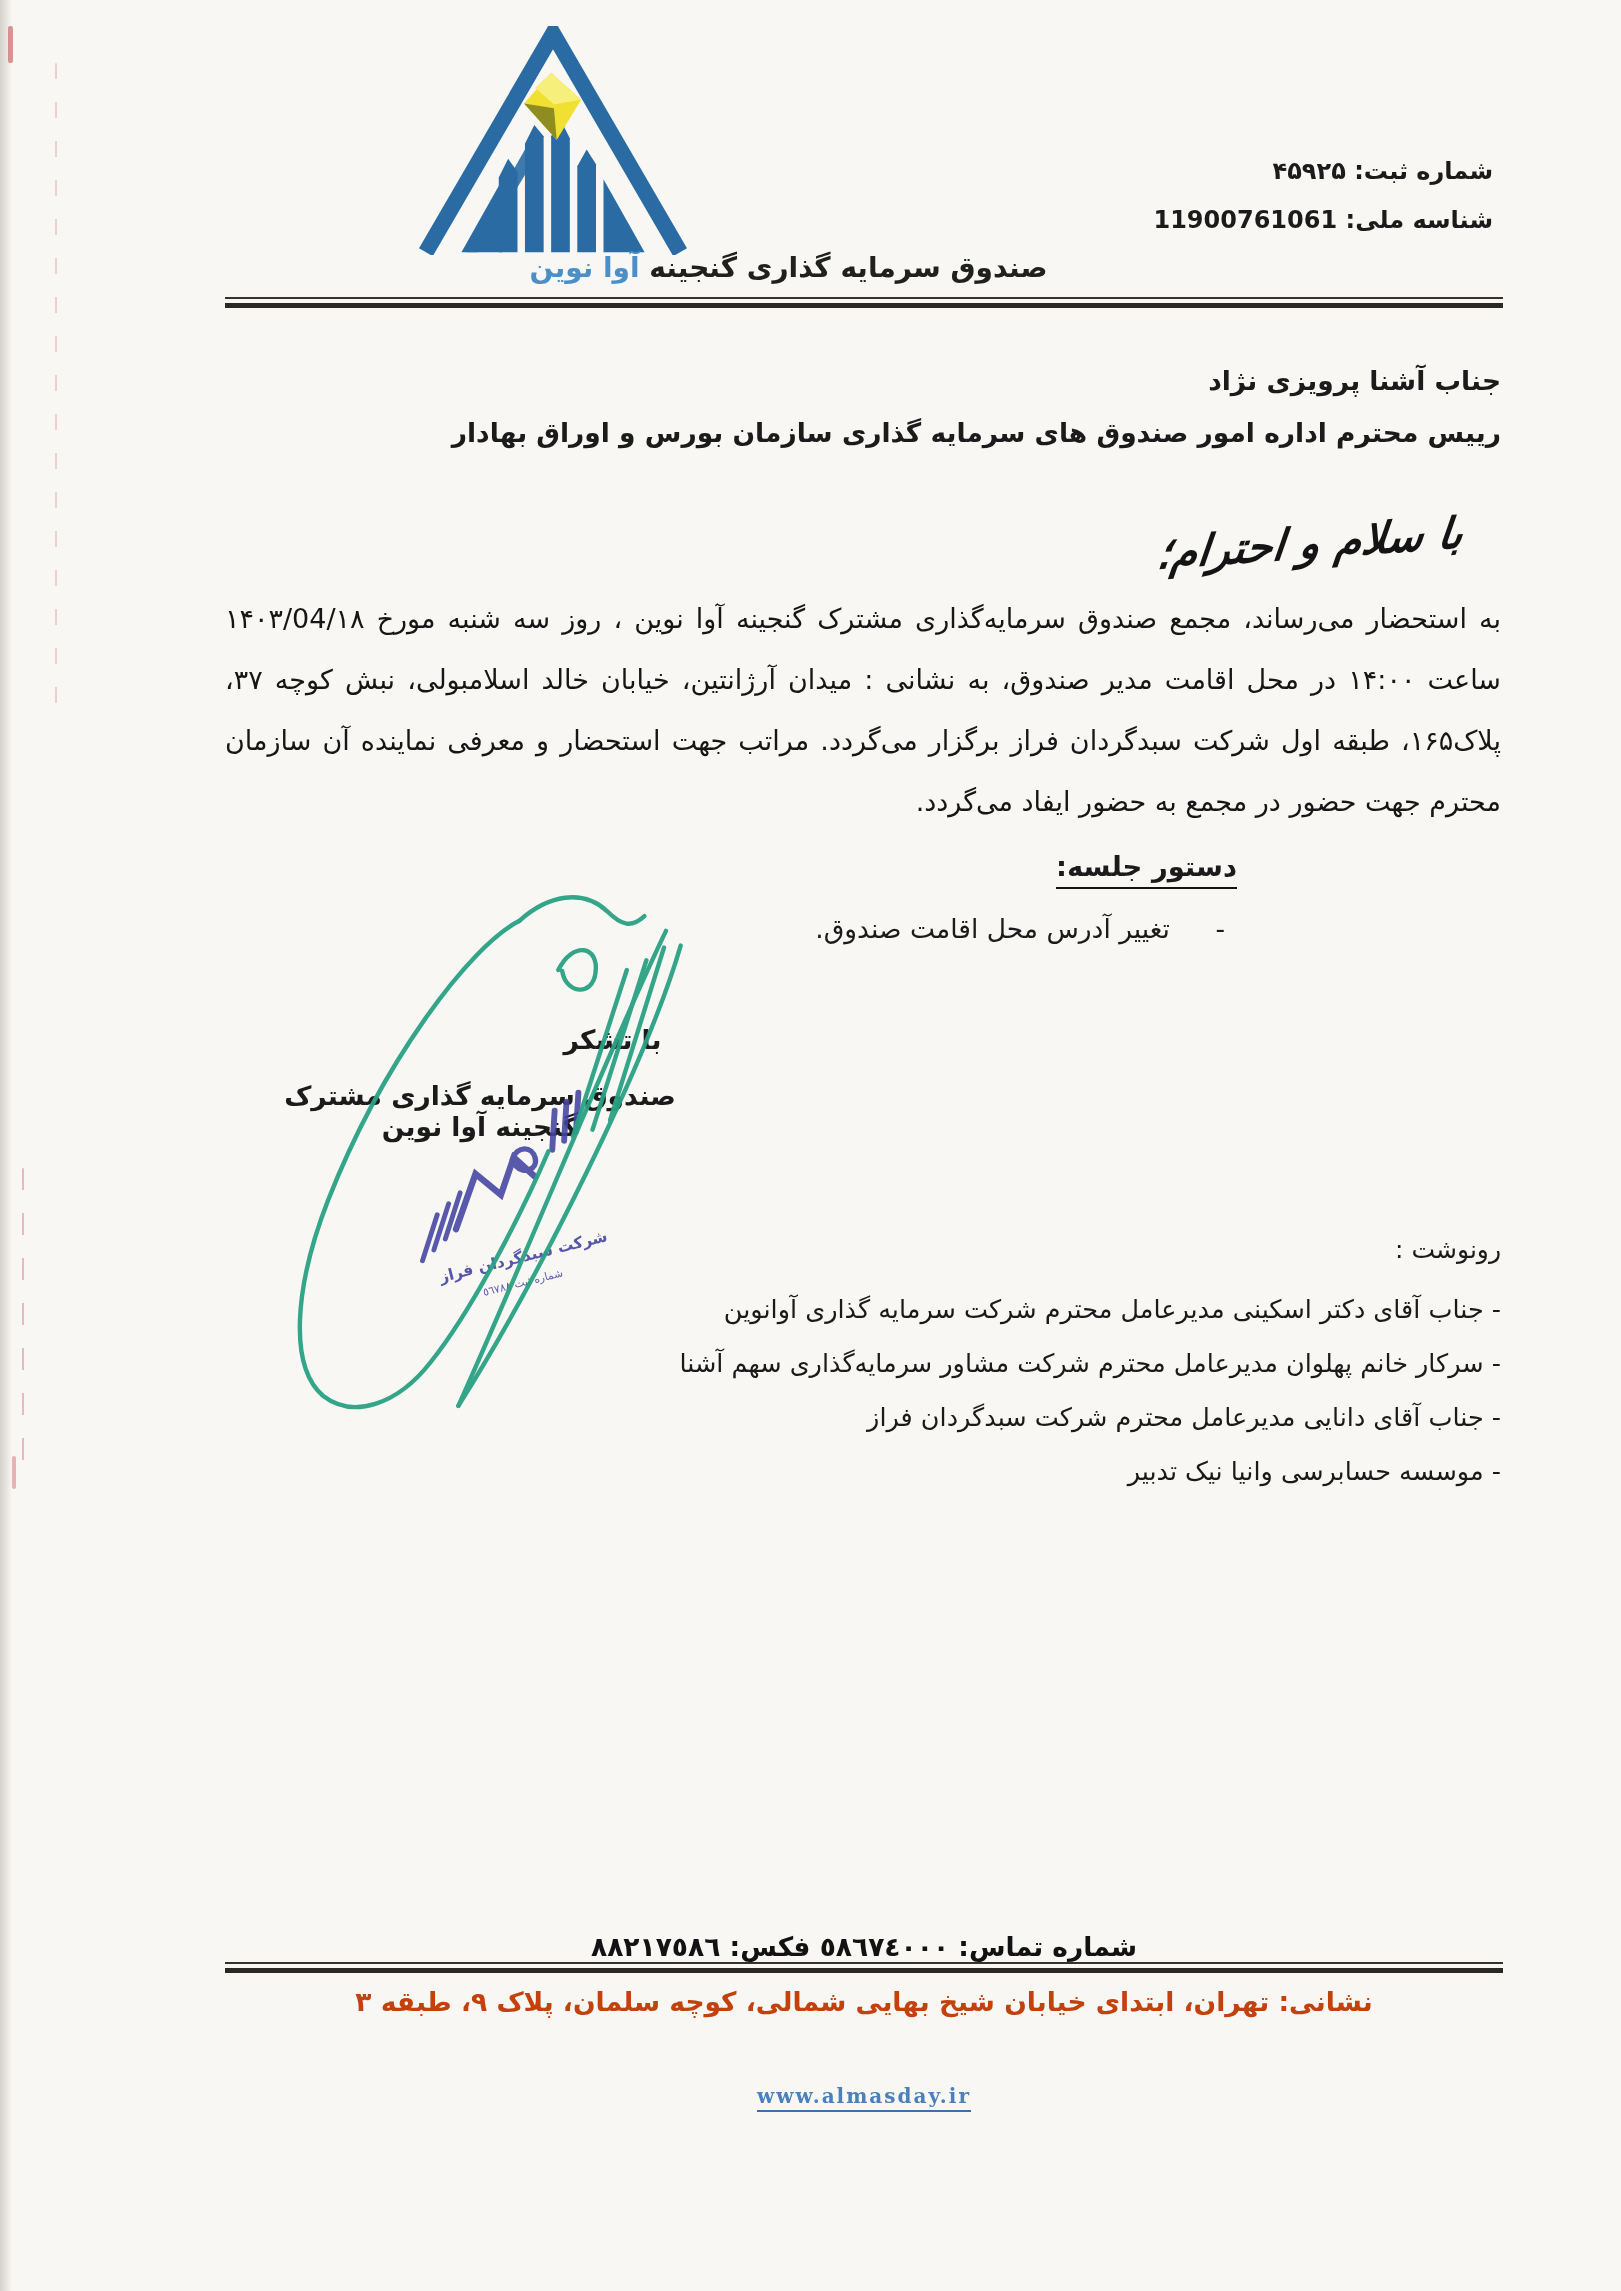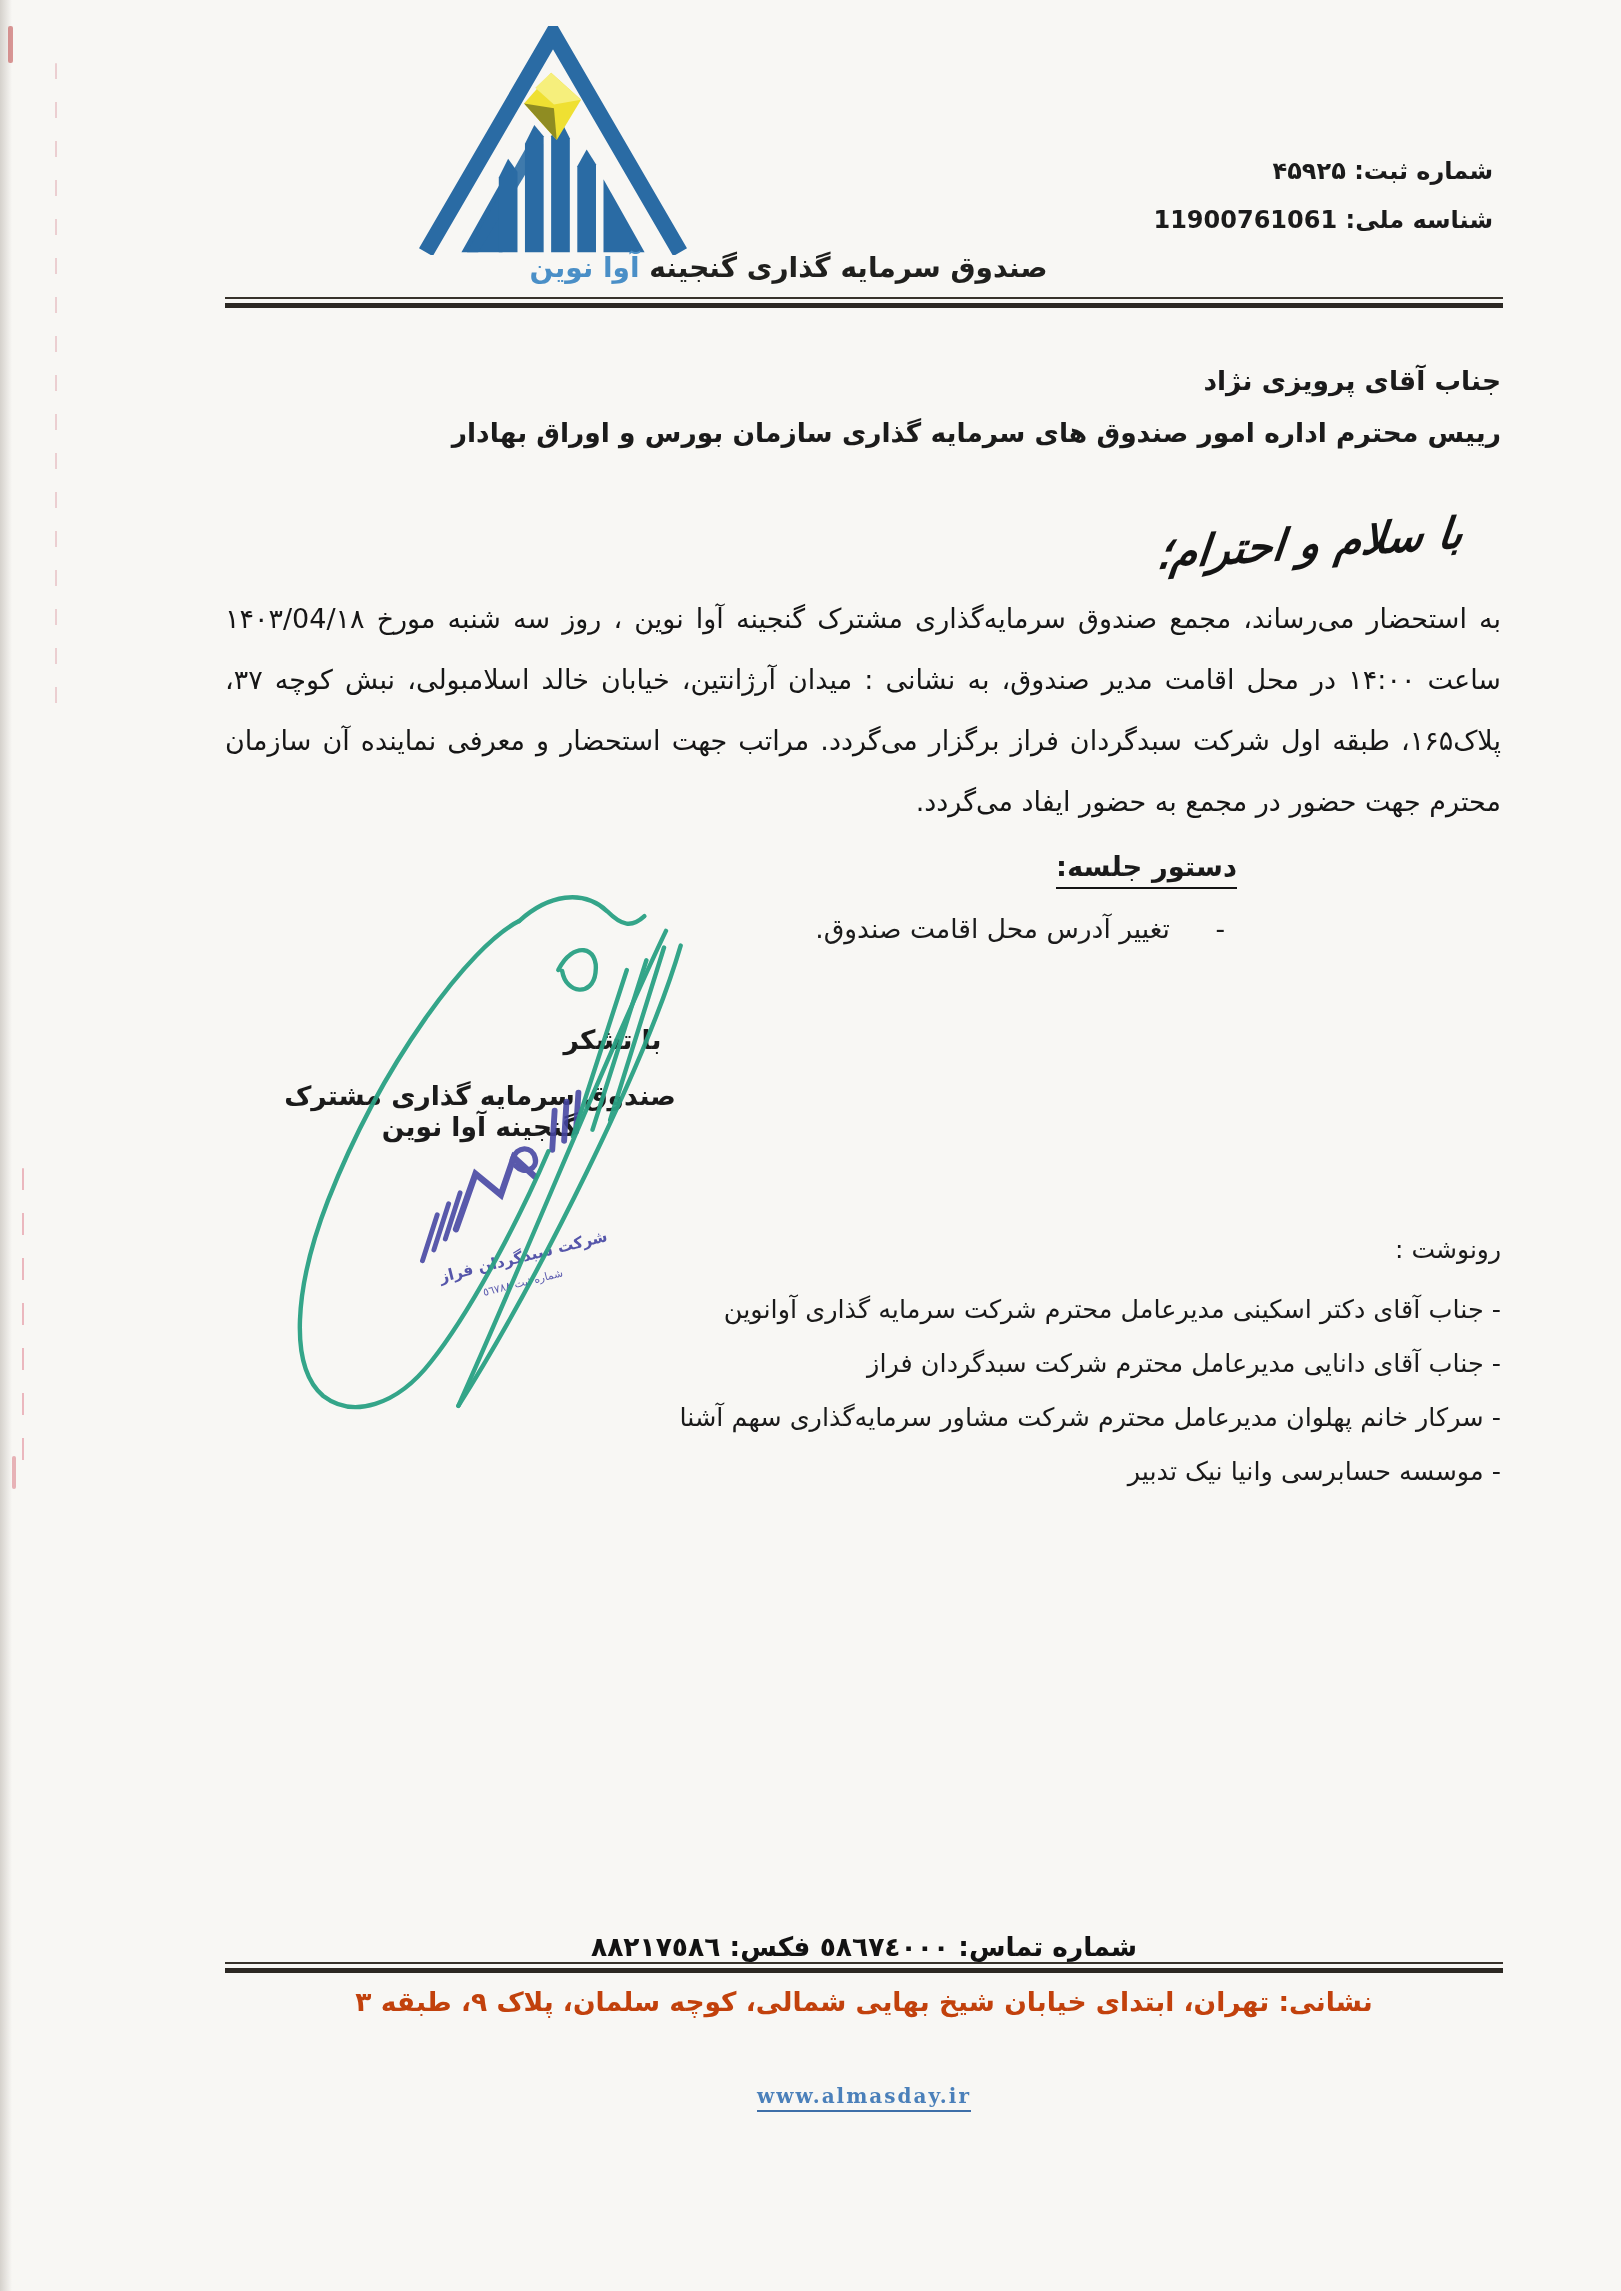--- a/index.html
+++ b/index.html
@@ -112,21 +112,21 @@
     </div>
     <div>
       <span>شناسه ملی:</span>
       <span>11900761061</span>
     </div>
   </div>
 
   <div class="rule rule-header"></div>
 
   <div class="recipient">
-    <div>جناب آقای پرویزی نژاد</div>
+    <div>جناب آشنا پرویزی نژاد</div>
     <div>رییس محترم اداره امور صندوق های سرمایه گذاری سازمان بورس و اوراق بهادار</div>
   </div>
 
   <div class="salutation">با سلام و احترام؛</div>
 
   <div class="body-par">
     <div class="body-line">به استحضار می‌رساند، مجمع صندوق سرمایه‌گذاری مشترک گنجینه آوا نوین ، روز سه شنبه مورخ ۱۴۰۳/04/۱۸</div>
     <div class="body-line">ساعت ۱۴:۰۰ در محل اقامت مدیر صندوق، به نشانی : میدان آرژانتین، خیابان خالد اسلامبولی، نبش کوچه ۳۷،</div>
     <div class="body-line">پلاک۱۶۵، طبقه اول شرکت سبدگردان فراز برگزار می‌گردد. مراتب جهت استحضار و معرفی نماینده آن سازمان</div>
     <div class="body-line last">محترم جهت حضور در مجمع به حضور ایفاد می‌گردد.</div>
@@ -162,22 +162,22 @@
       <path d="M400 95 L345 265"></path>
       <path d="M420 85 L365 258"></path>
       <path d="M438 72 L383 248"></path>
       <path d="M330 95 C345 65 372 70 368 98 C365 122 338 120 334 96"></path>
     </g>
   </svg>
 
   <div class="cc-block">
     <div class="cc-title">رونوشت :</div>
     <div class="cc-item">- جناب آقای دکتر اسکینی مدیرعامل محترم شرکت سرمایه گذاری آوانوین</div>
+    <div class="cc-item">- سرکار خانم پهلوان مدیرعامل محترم شرکت مشاور سرمایه‌گذاری سهم آشنا</div>
     <div class="cc-item">- جناب آقای دانایی مدیرعامل محترم شرکت سبدگردان فراز</div>
-    <div class="cc-item">- سرکار خانم پهلوان مدیرعامل محترم شرکت مشاور سرمایه‌گذاری سهم آشنا</div>
     <div class="cc-item">- موسسه حسابرسی وانیا نیک تدبیر</div>
   </div>
 
   <div class="rule rule-footer"></div>
 
   <div class="footer-address">نشانی: تهران، ابتدای خیابان شیخ بهایی شمالی، کوچه سلمان، پلاک ٩، طبقه ٣</div>
   <div class="footer-contact">شماره تماس: ٥٨٦٧٤٠٠٠ فکس: ٨٨٢١٧٥٨٦</div>
   <div class="footer-web">
     <a href="#">www.almasday.ir</a>
   </div>

